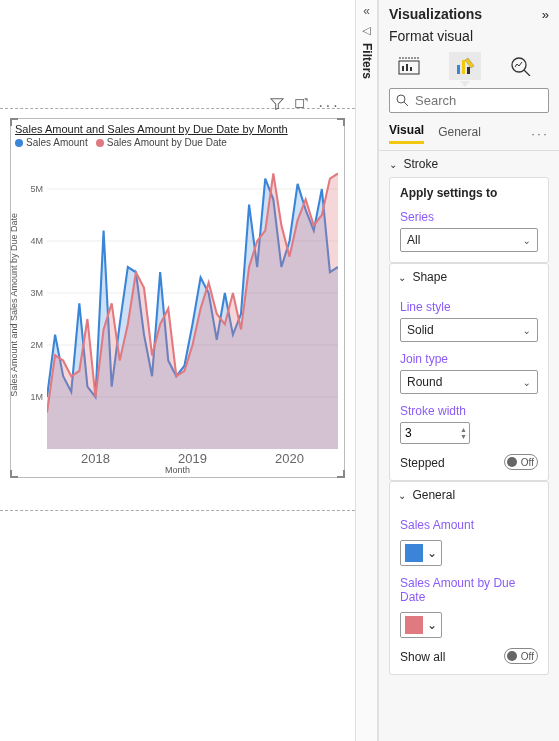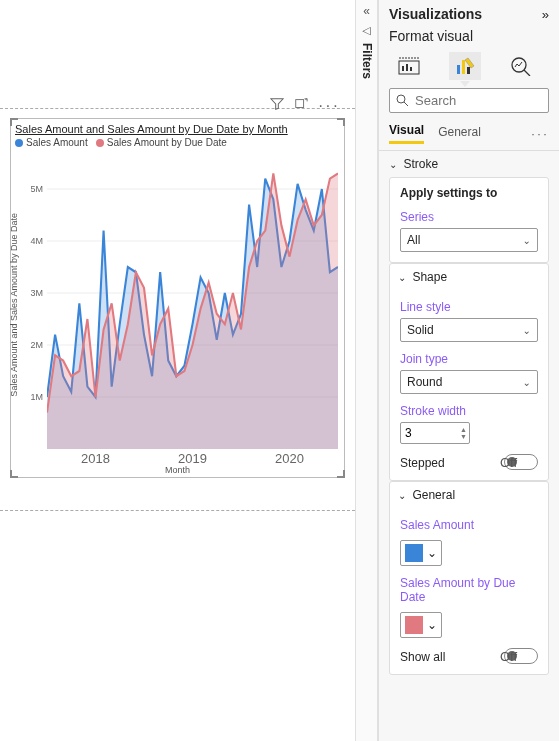--- a/index.html
+++ b/index.html
@@ -56,21 +56,21 @@
   .sec-body { padding:0 10px 10px 10px;}
   .field-label { font-size:12px; color:#8b5cf6; margin-top:10px; margin-bottom:4px;}
   .dropdown { border:1px solid #999; background:#fff; display:flex; align-items:center; justify-content:space-between; padding:4px 6px; font-size:12px; cursor:pointer; border-radius:2px;}
   .dropdown .dd-chev { font-size:10px; color:#555;}
   .num-input { border:1px solid #999; background:#fff; width:70px; height:22px; display:flex; align-items:center; padding:0 4px; border-radius:2px; position:relative;}
   .num-input input { border:none; outline:none; width:40px; font-size:12px; background:transparent;}
   .spin { position:absolute; right:2px; top:1px; bottom:1px; display:flex; flex-direction:column; justify-content:center; font-size:7px; color:#777; line-height:7px;}
   .row-between { display:flex; align-items:flex-end; justify-content:space-between; margin-top:10px;}
   .toggle { width:34px; height:16px; border:1px solid #888; border-radius:10px; background:#fff; position:relative; cursor:pointer; display:flex; align-items:center;}
   .toggle .knob { width:10px; height:10px; border-radius:50%; background:#666; position:absolute; left:2px;}
-  .toggle-label { font-size:13px; position:absolute; right:20px; color:#555;}
+  .toggle-label { font-size:10px; position:absolute; right:3px; color:#555;}
   .color-pick { border:1px solid #999; background:#fff; display:inline-flex; align-items:center; padding:3px 4px; gap:4px; margin-top:4px; cursor:pointer; border-radius:2px;}
   .color-sw { width:18px; height:18px;}
   .sec-head.top { border:none; background:transparent; padding:6px 0;}
   svg { display:block;}
 </style>
 </head>
 <body>
 
 <div class="left-pane">
   <div class="cut-line cut-top"></div>

